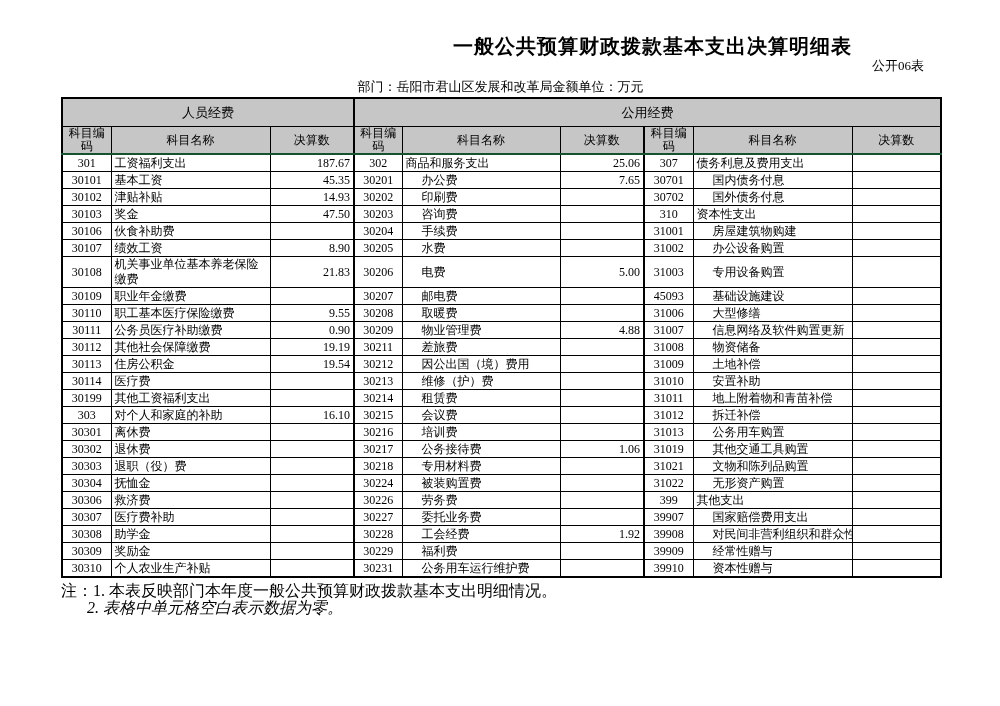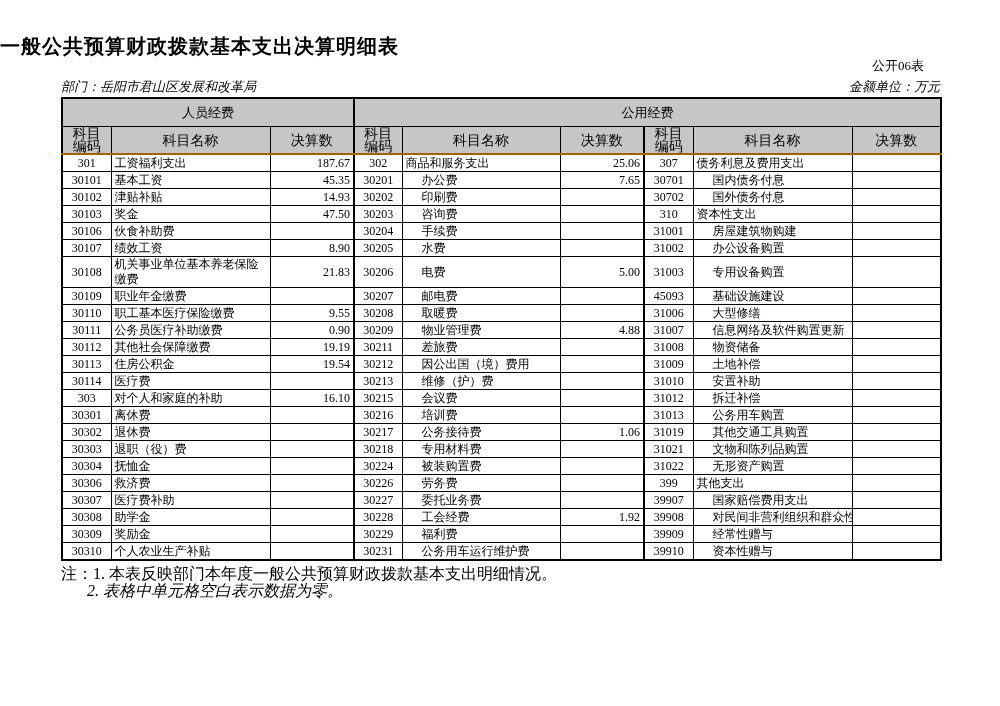--- a/index.html
+++ b/index.html
@@ -9,38 +9,37 @@
     height: 706px;
     background: #ffffff;
     font-family: "Liberation Serif", "DejaVu Serif", serif;
     color: #000;
     overflow: hidden;
   }
   .title {
     position: absolute;
     top: 33px; left: 0;
     width: 852px;
-    text-align: left;
+    text-align: right;
     font-family: "Liberation Sans", "DejaVu Sans", sans-serif;
     font-size: 20px;
     font-weight: bold;
     letter-spacing: 1px;
   }
   .sheet-label {
     position: absolute;
     top: 57px; right: 76px;
     font-size: 13px;
   }
   .meta-row {
     position: absolute;
     top: 78px; left: 61px; right: 60px;
     display: flex;
-    justify-content: space-between;
+    justify-content: center;
     font-size: 13px;
-    font-style: italic;
   }
   .content {
     position: absolute;
     top: 97px; left: 61px;
     width: 879px;
   }
   table {
     border-collapse: collapse;
     table-layout: fixed;
     width: 879px;
@@ -58,22 +57,22 @@
     font-weight: normal;
     text-align: center;
   }
   tr.group-row th {
     height: 27px;
     font-size: 13px;
   }
   tr.colhead-row th {
     height: 26px;
     line-height: 13px;
-    font-size: 14px;
-    border-bottom: 2px solid #a16207;
+    font-size: 12px;
+    border-bottom: 2px solid #14532d;
   }
   tbody td { height: 16px; line-height: 15px; }
   td.code  { text-align: center; }
   td.name  { text-align: left; }
   td.name.g1, td.name.g2 { white-space: nowrap; }
   td.name.indent { padding-left: 19px; }
   td.value { text-align: right; }
   .sep { border-right: 2px solid #000 !important; }
   .notes {
     margin-top: 4px;
@@ -264,20 +263,31 @@
             <td class="name g0">医疗费</td>
             <td class="value sep"></td>
             <td class="code">30213</td>
             <td class="name g1 indent">维修（护）费</td>
             <td class="value sep"></td>
             <td class="code">31010</td>
             <td class="name g2 indent">安置补助</td>
             <td class="value"></td>
           </tr>
           <tr>
+            <td class="code">30199</td>
+            <td class="name g0">其他工资福利支出</td>
+            <td class="value sep"></td>
+            <td class="code">30214</td>
+            <td class="name g1 indent">租赁费</td>
+            <td class="value sep"></td>
+            <td class="code">31011</td>
+            <td class="name g2 indent">地上附着物和青苗补偿</td>
+            <td class="value"></td>
+          </tr>
+          <tr>
             <td class="code">303</td>
             <td class="name g0">对个人和家庭的补助</td>
             <td class="value sep">16.10</td>
             <td class="code">30215</td>
             <td class="name g1 indent">会议费</td>
             <td class="value sep"></td>
             <td class="code">31012</td>
             <td class="name g2 indent">拆迁补偿</td>
             <td class="value"></td>
           </tr>

